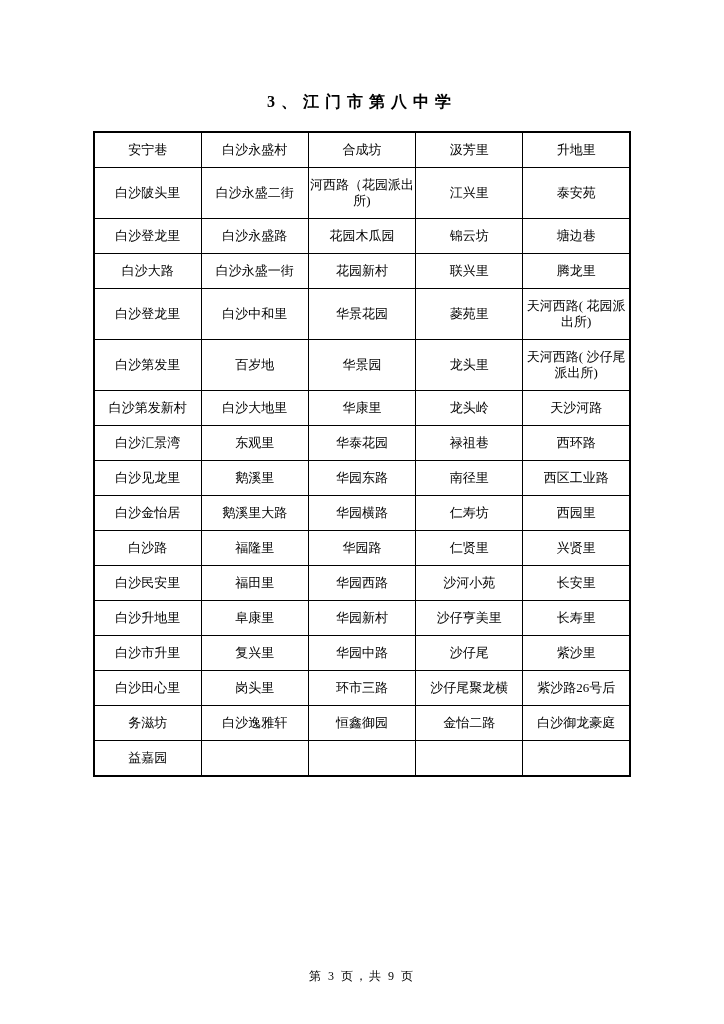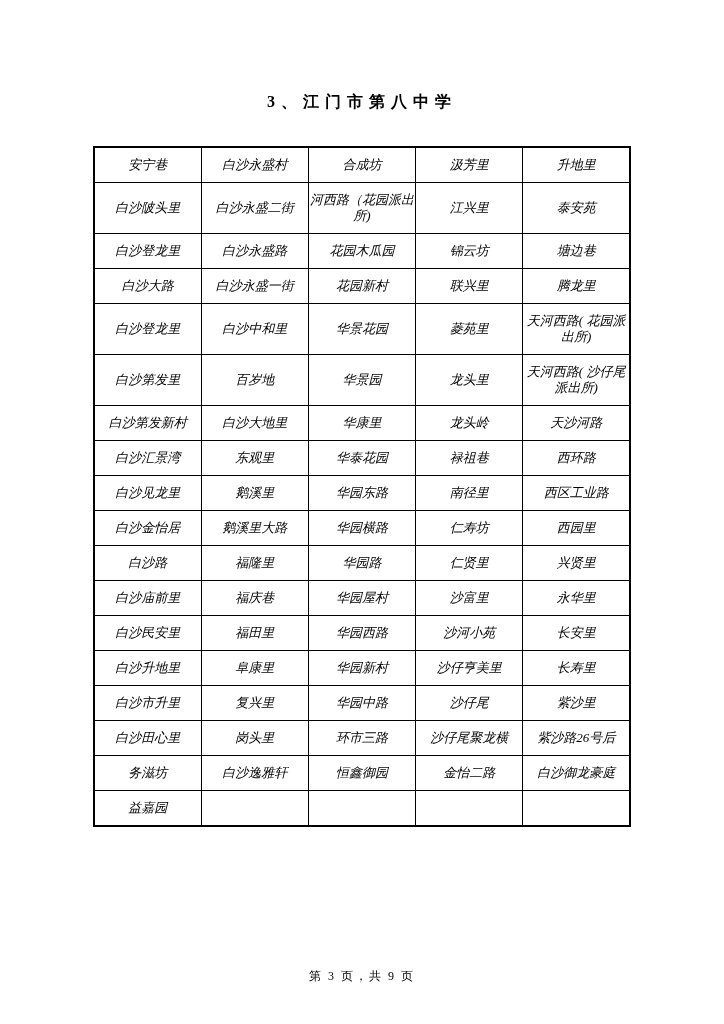--- a/index.html
+++ b/index.html
@@ -20,26 +20,25 @@
     top: 92px; left: 0;
     width: 724px;
     text-align: center;
     font-size: 16px;
     font-weight: bold;
     letter-spacing: 6px;
     white-space: nowrap;
   }
   table.streets {
     position: absolute;
-    left: 93px; top: 146px;
+    left: 93px; top: 131px;
     width: 538px;
     border-collapse: collapse;
     table-layout: fixed;
     border: 2px solid #000;
-    font-style: italic;
   }
   table.streets td {
     border: 1px solid #000;
     text-align: center;
     vertical-align: middle;
     font-size: 13px;
     line-height: 16px;
     padding: 9px 1px;
     word-break: break-all;
     height: 16px;
@@ -133,27 +132,20 @@
           <td>西园里</td>
         </tr>
         <tr>
           <td>白沙路</td>
           <td>福隆里</td>
           <td>华园路</td>
           <td>仁贤里</td>
           <td>兴贤里</td>
         </tr>
         <tr>
-          <td>白沙庙前里</td>
-          <td>福庆巷</td>
-          <td>华园屋村</td>
-          <td>沙富里</td>
-          <td>永华里</td>
-        </tr>
-        <tr>
           <td>白沙民安里</td>
           <td>福田里</td>
           <td>华园西路</td>
           <td>沙河小苑</td>
           <td>长安里</td>
         </tr>
         <tr>
           <td>白沙升地里</td>
           <td>阜康里</td>
           <td>华园新村</td>

